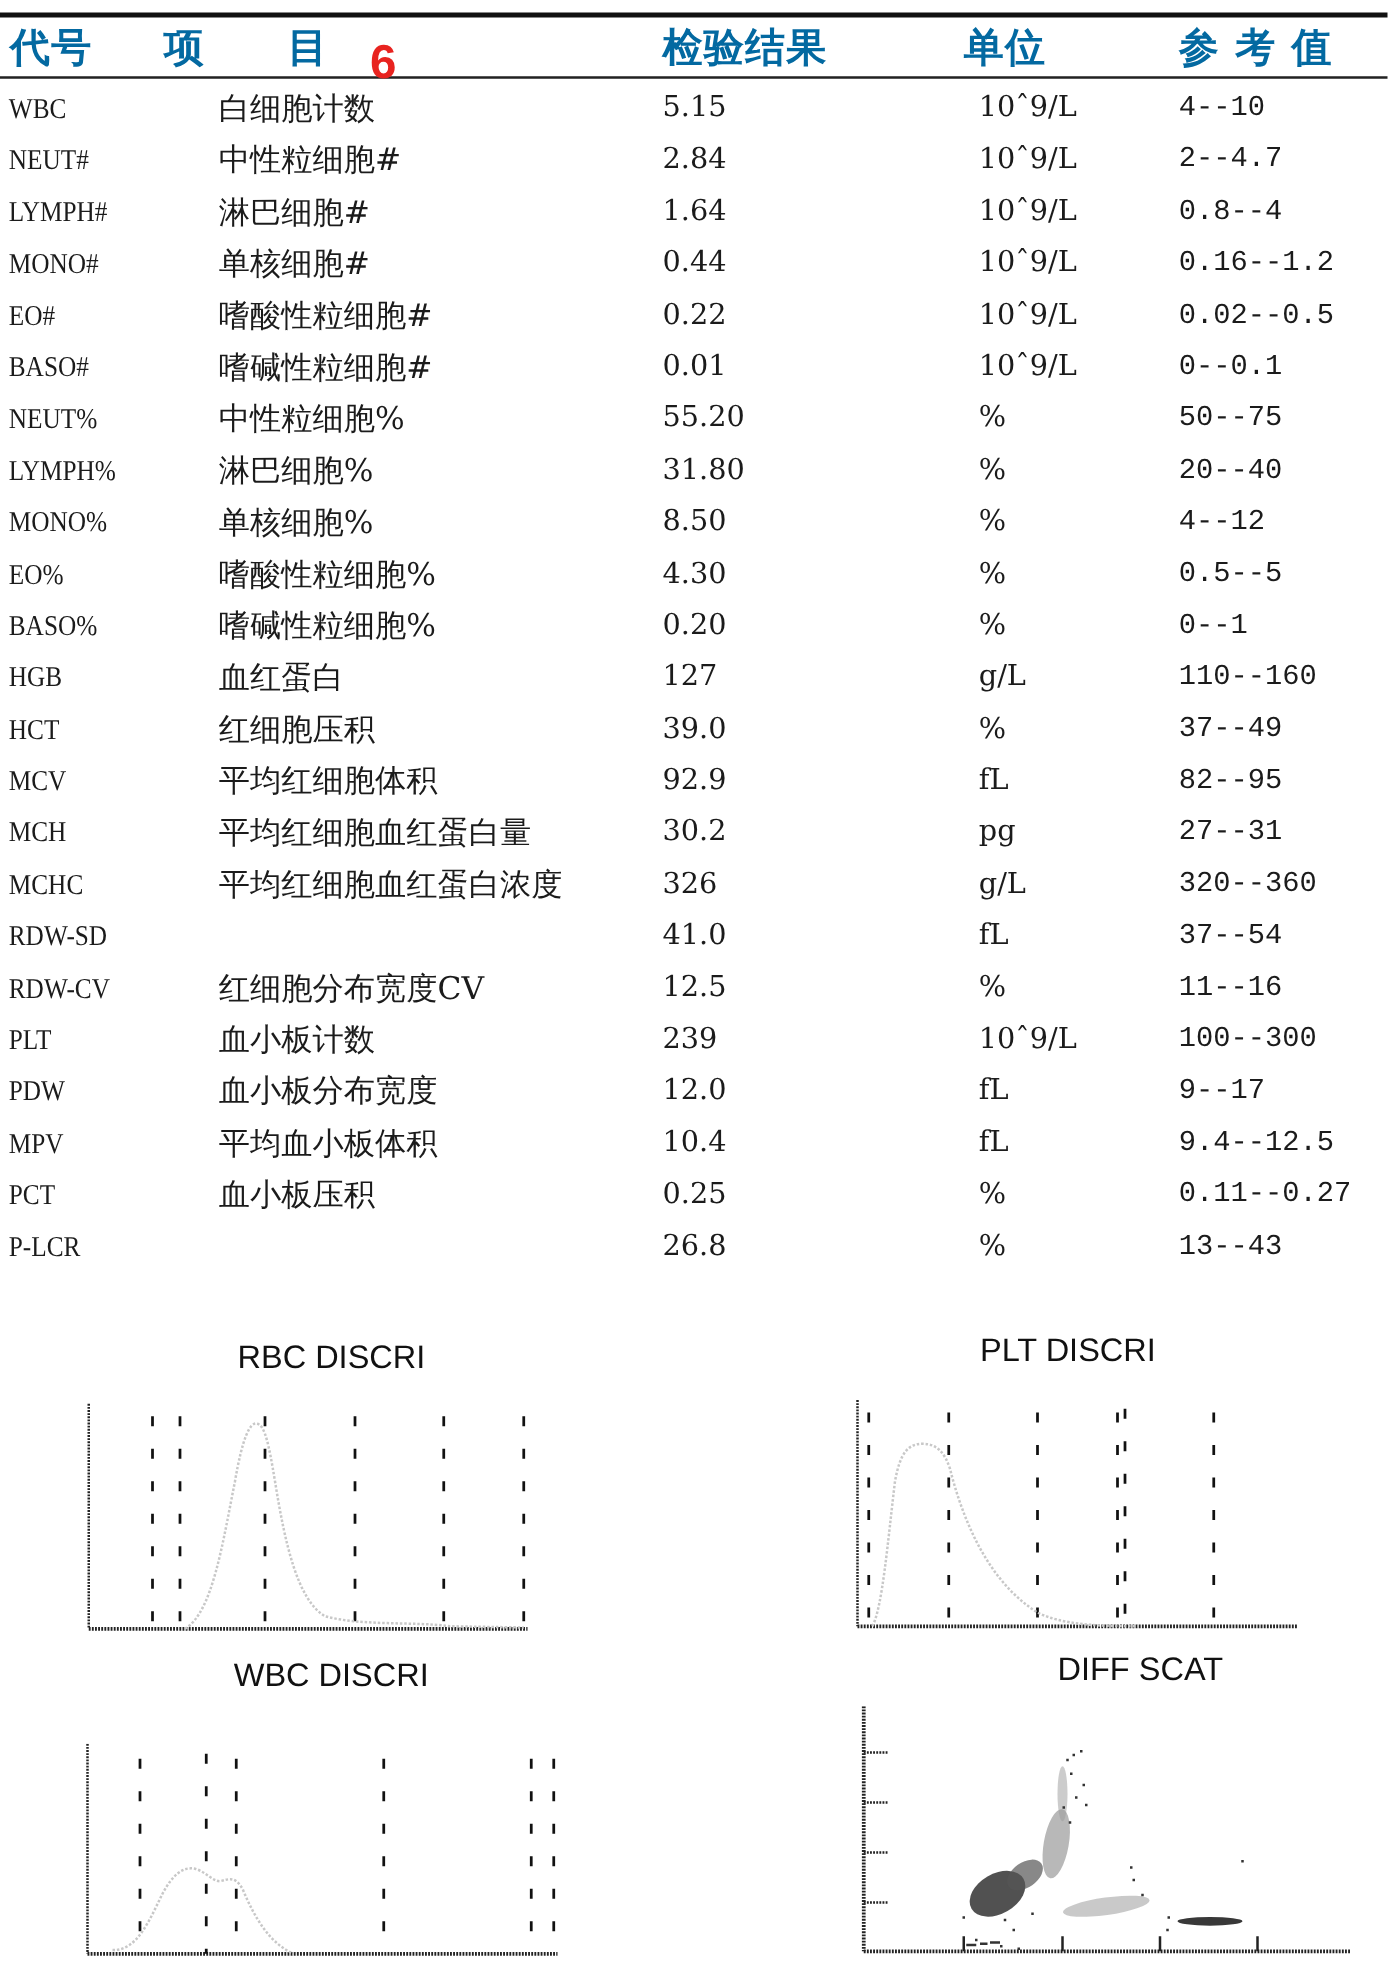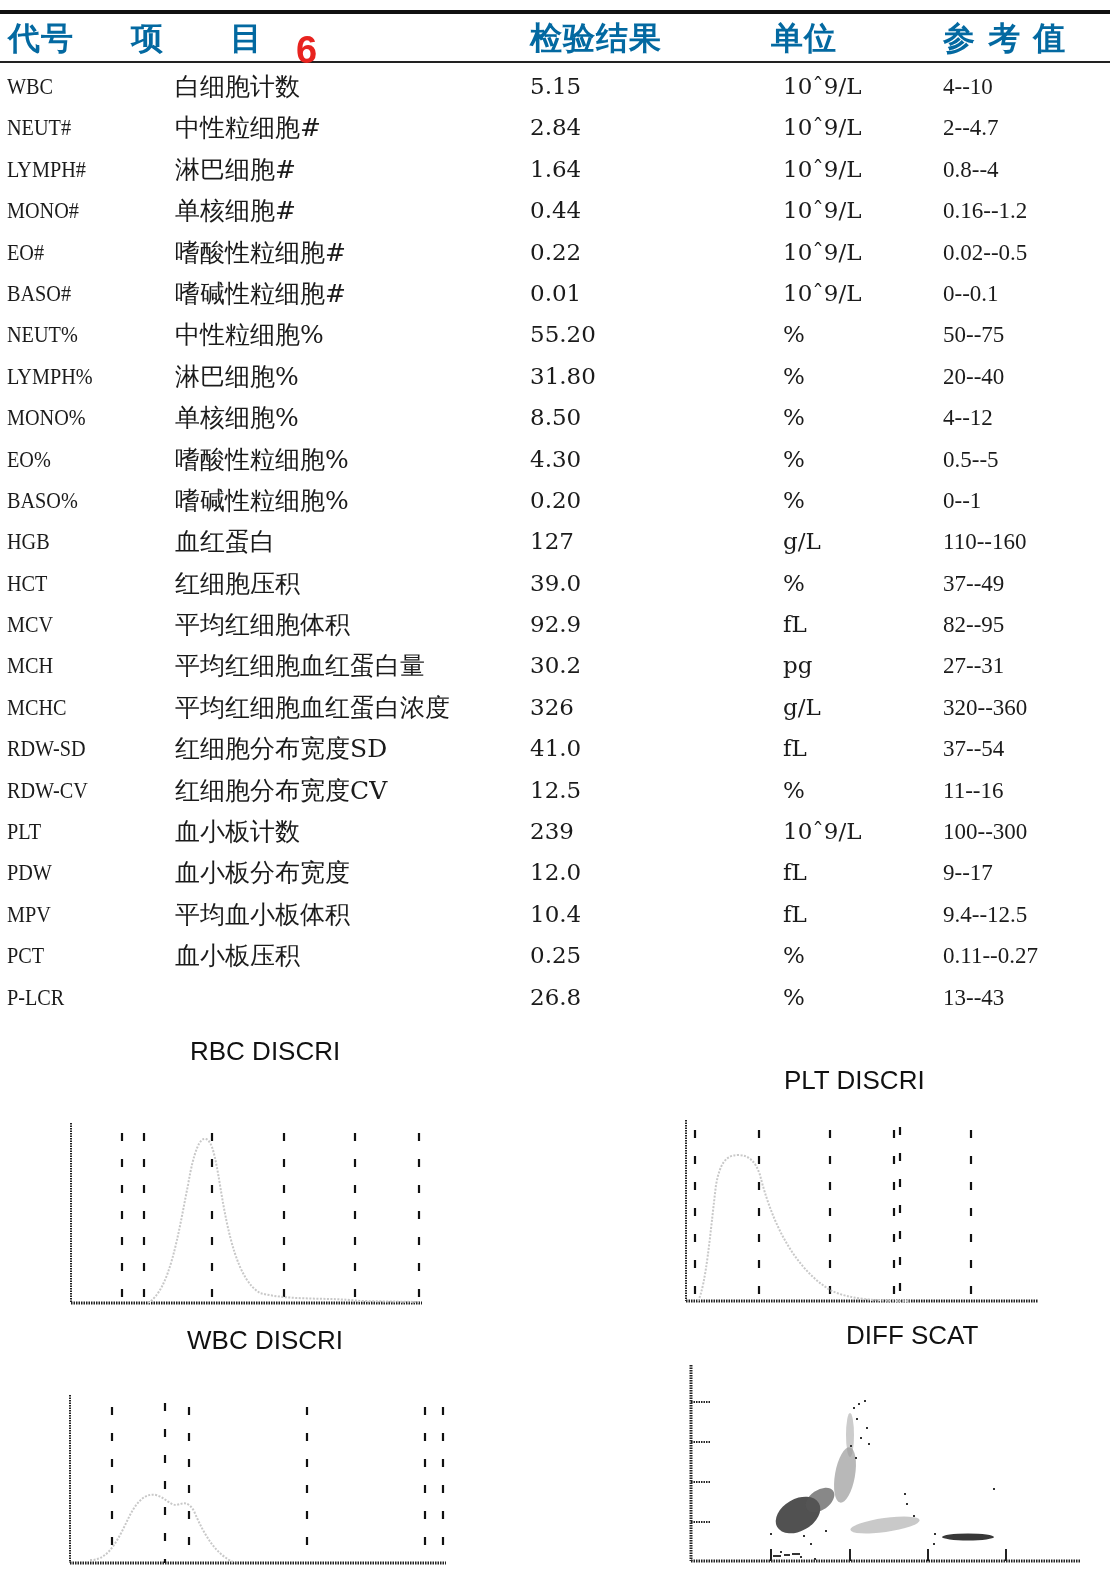--- a/index.html
+++ b/index.html
@@ -13,21 +13,21 @@
   .header { position: absolute; top: 20px; left: 0; width: 1110px; height: 40px; }
   .hcell { position: absolute; top: 0; font-size: 32px; line-height: 36px; font-weight: bold; color: #0369a1; letter-spacing: 1px; }
   .marker { position: absolute; left: 296px; top: 30px; font-family: "Liberation Sans", sans-serif; font-size: 38px; font-weight: bold; color: #e8231f; line-height: 40px; }
   .rows { position: absolute; top: 66px; left: 0; width: 1110px; }
   .row { position: relative; height: 41.4px; }
   .cell { position: absolute; top: 0; line-height: 41px; font-size: 25px; color: #1b1b1b; white-space: nowrap; }
   .c-code { left: 7px; font-family: "Liberation Serif", serif; font-size: 23px; transform: scaleX(0.88); transform-origin: left; }
   .c-name { left: 131px; font-size: 25px; margin-left: 44px; }
   .c-res  { left: 530px; font-family: "DejaVu Serif", serif; font-size: 23px; }
   .c-unit { left: 783px; font-family: "DejaVu Serif", serif; font-size: 23px; }
-  .c-ref  { left: 943px; font-family: Liberation Serif, serif; font-size: 23px; text-align: right; }
+  .c-ref  { left: 943px; font-family: Liberation Mono, monospace; font-size: 23px; text-align: right; }
   .chart-title { position: absolute; font-family: "Liberation Sans", sans-serif; font-size: 26px; color: #111; white-space: nowrap; }
   .plot { position: absolute; }
   svg { display: block; }
 </style>
 </head>
 <body>
 
 <div class="rule-top"></div>
 
 <div class="header">
@@ -148,21 +148,20 @@
     </div>
   <div class="row">
       <span class="cell c-code">MCHC</span>
       <span class="cell c-name">平均红细胞血红蛋白浓度</span>
       <span class="cell c-res">326</span>
       <span class="cell c-unit">g/L</span>
       <span class="cell c-ref">320--360</span>
     </div>
   <div class="row">
       <span class="cell c-code">RDW-SD</span>
-      <span class="cell c-name">红细胞分布宽度SD</span>
       <span class="cell c-res">41.0</span>
       <span class="cell c-unit">fL</span>
       <span class="cell c-ref">37--54</span>
     </div>
   <div class="row">
       <span class="cell c-code">RDW-CV</span>
       <span class="cell c-name">红细胞分布宽度CV</span>
       <span class="cell c-res">12.5</span>
       <span class="cell c-unit">%</span>
       <span class="cell c-ref">11--16</span>
@@ -196,21 +195,21 @@
       <span class="cell c-ref">0.11--0.27</span>
     </div>
   <div class="row">
       <span class="cell c-code">P-LCR</span>
       <span class="cell c-res">26.8</span>
       <span class="cell c-unit">%</span>
       <span class="cell c-ref">13--43</span>
     </div>
 </div>
 
-<div class="chart-title" style="left:190px; top:1036px">RBC DISCRI</div>
+<div class="chart-title" style="left:190px; top:1070px">RBC DISCRI</div>
 <div class="plot" style="left:60px; top:1115px">
   <svg width="370" height="195" viewBox="0 0 370 195">
     <line x1="11" y1="8" x2="11" y2="188" stroke="#222" stroke-width="2" stroke-dasharray="1.5 1"></line>
     <line x1="11" y1="188" x2="362" y2="188" stroke="#222" stroke-width="3" stroke-dasharray="1.5 1"></line>
     <g stroke="#111" stroke-width="2.2" stroke-dasharray="8 18">
       <line x1="62" y1="18" x2="62" y2="188"></line>
       <line x1="84" y1="18" x2="84" y2="188"></line>
       <line x1="152" y1="18" x2="152" y2="188"></line>
       <line x1="224" y1="18" x2="224" y2="188"></line>
       <line x1="295" y1="18" x2="295" y2="188"></line>

